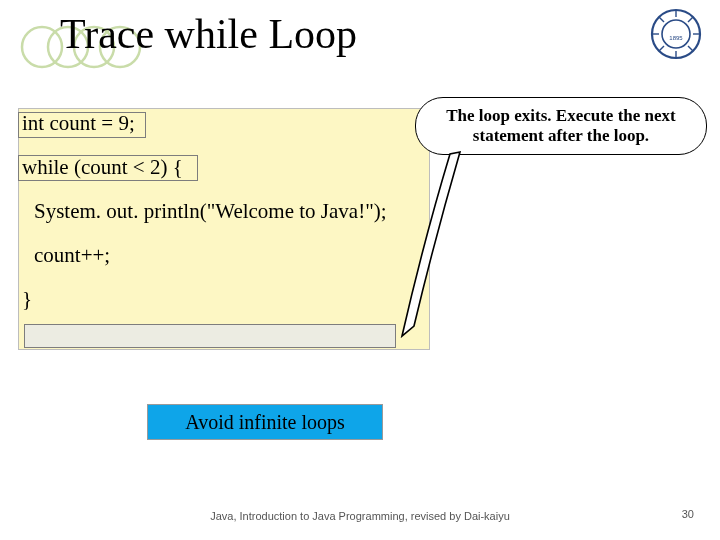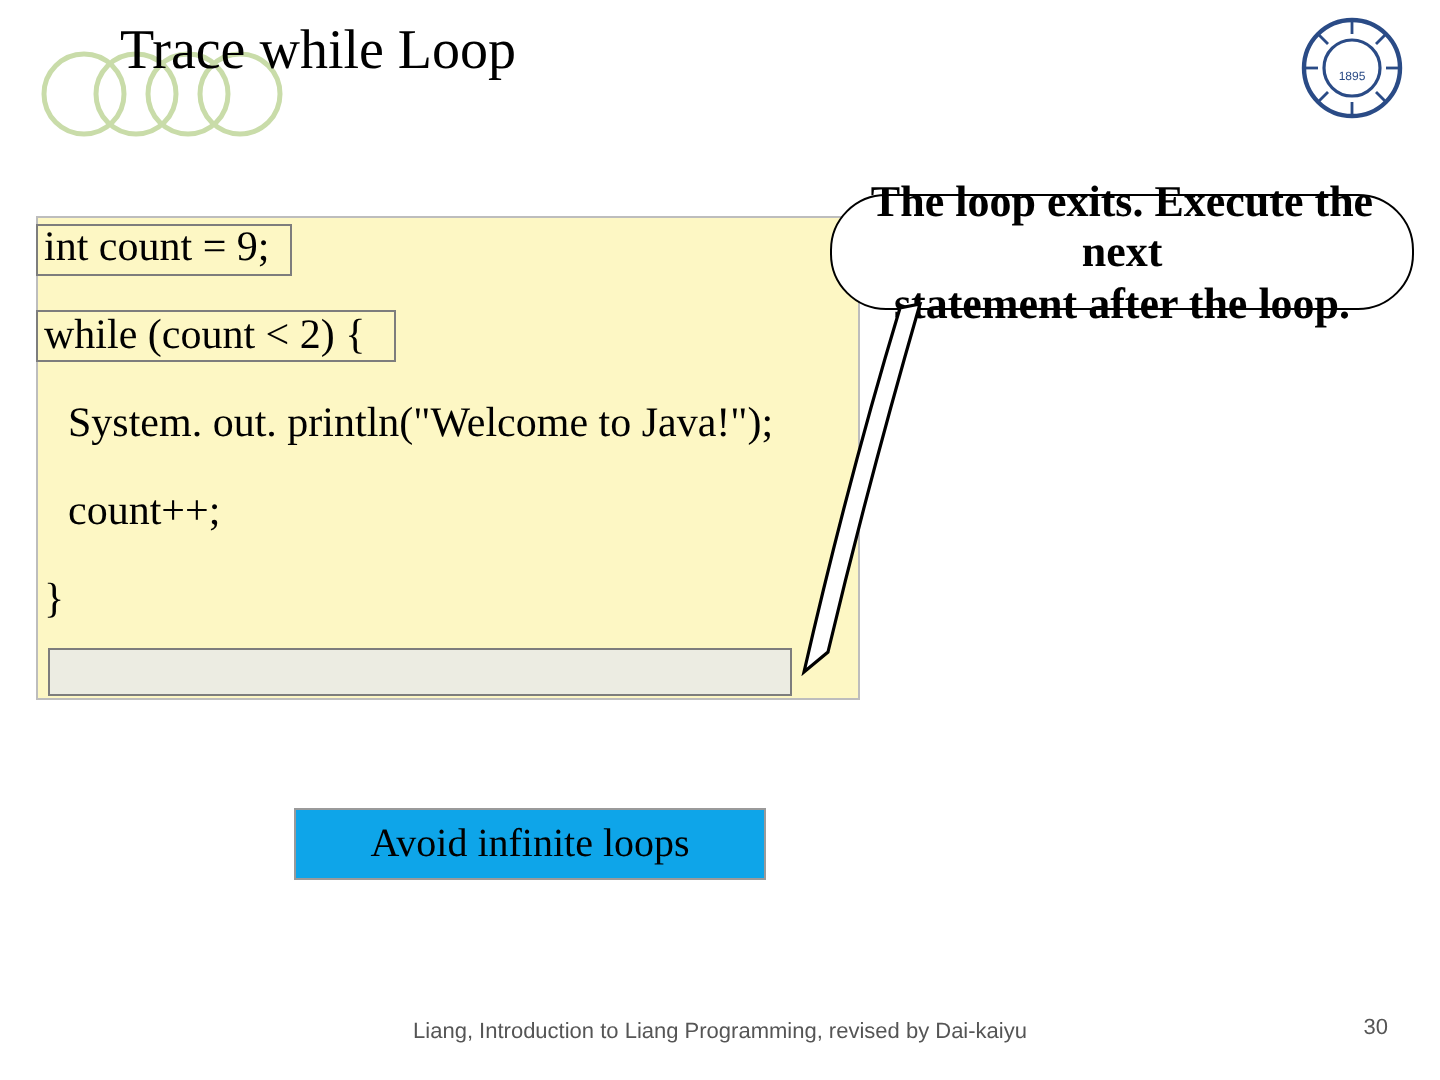--- a/index.html
+++ b/index.html
@@ -22,21 +22,21 @@
     top: 22px;
     left: 12px;
     width: 130px;
     height: 50px;
   }
   .circles svg { display:block; }
   .title {
     position: absolute;
     top: 10px;
     left: 60px;
-    font-size: 28px;
+    font-size: 42px;
     color: #000;
     font-weight: normal;
   }
   .logo {
     position: absolute;
     top: 8px;
     right: 18px;
     width: 52px;
     height: 52px;
   }
@@ -88,21 +88,21 @@
     left: 415px;
     width: 292px;
     height: 58px;
     background: #fff;
     border: 1.6px solid #000;
     border-radius: 28px;
     display: flex;
     align-items: center;
     justify-content: center;
     text-align: center;
-    font-size: 22px;
+    font-size: 17px;
     font-weight: bold;
     line-height: 1.15;
     padding: 0 8px;
     box-sizing: border-box;
   }
   .callout-tail {
     position: absolute;
     top: 150px;
     left: 400px;
     width: 80px;
@@ -197,16 +197,16 @@
   <div class="callout-tail">
     <svg width="80" height="200">
       <path d="M 50 4 Q 24 90 2 186 L 14 176 Q 34 92 60 2 Z" fill="#fff" stroke="#000" stroke-width="1.6"></path>
     </svg>
   </div>
 
   <div class="tipbox">
     <span>Avoid infinite loops</span>
   </div>
 
-  <div class="footer">Liang, Introduction to Liang Programming, revised by Dai-kaiyu</div>
+  <div class="footer">Java, Introduction to Java Programming, revised by Dai-kaiyu</div>
   <div class="pagenum">30</div>
 
 </div>
 
 </body></html>

